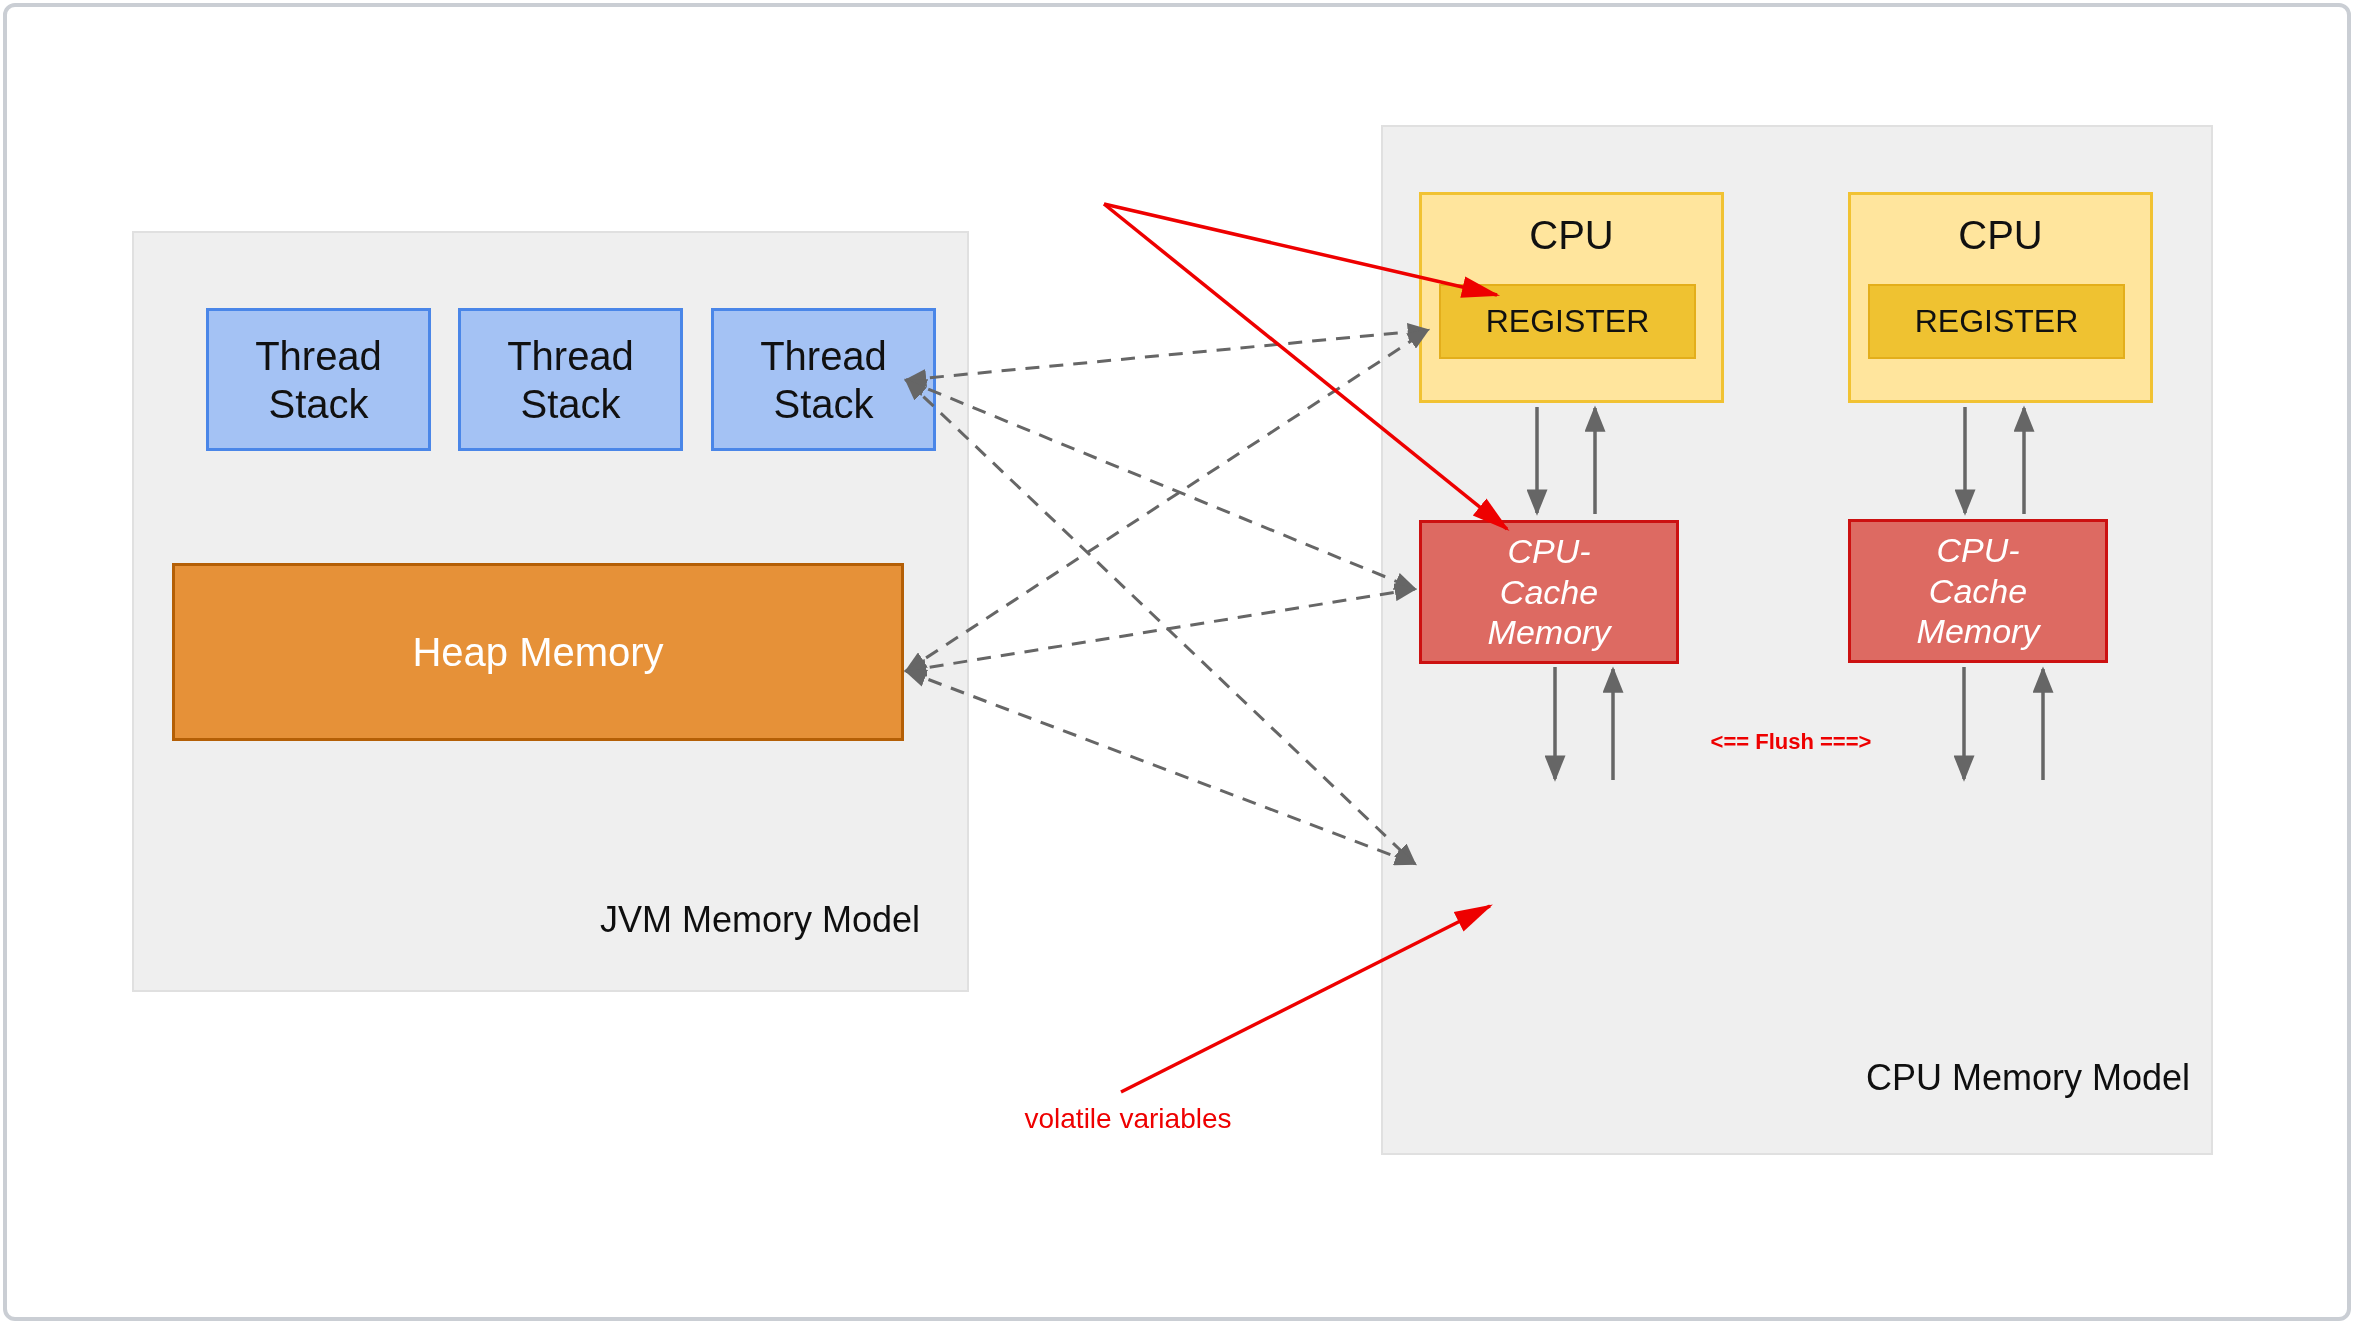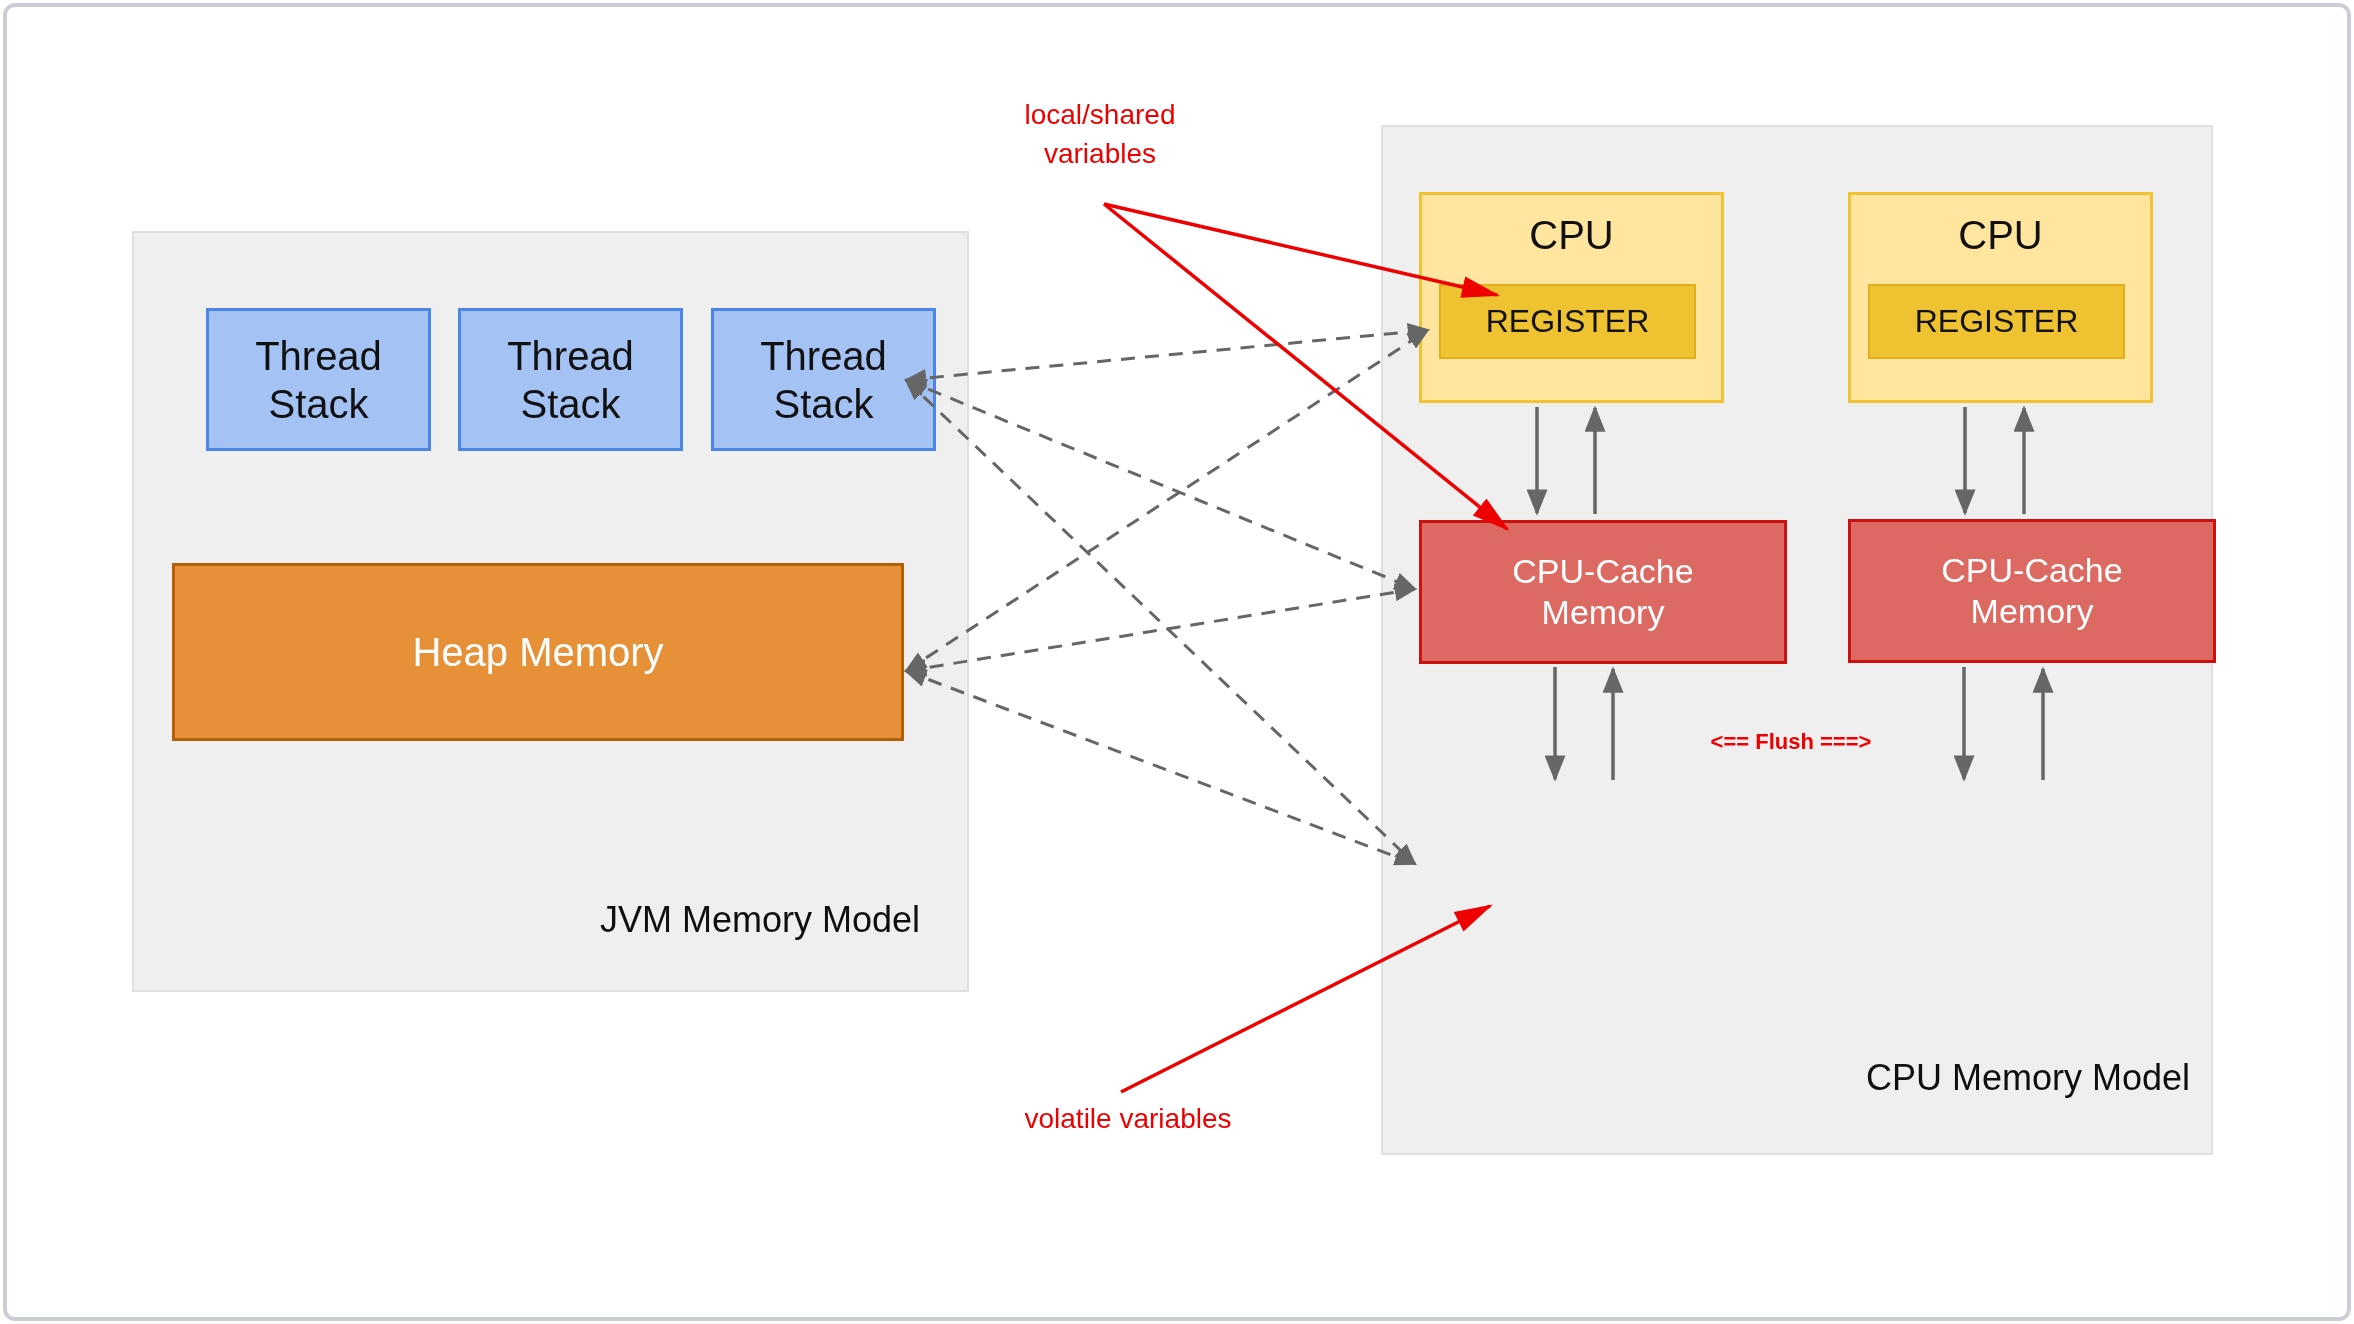--- a/index.html
+++ b/index.html
@@ -69,26 +69,27 @@
     width: 257px; height: 75px; top: 284px;
     background: var(--gold-fill);
     border: 2px solid var(--gold-border);
     color: var(--text-dark);
     font-size: 32px;
   }
   #register-1 { left: 1439px; }
   #register-2 { left: 1868px; }
 
   .cache-box {
-    width: 368px; height: 144px;
+    width: 260px; height: 144px;
     background: var(--red-fill);
     border: 3px solid var(--red-border);
     color: #ffffff;
     font-size: 34px; line-height: 1.2;
     padding: 15px 45px;
+    font-style: italic;
   }
   #cache-box-1 { left: 1419px; top: 520px; }
   #cache-box-2 { left: 1848px; top: 519px; }
 
   #ram-box {
     left: 1419px; top: 784px; width: 733px; height: 177px;
     background: var(--green-fill);
     border: 3px solid var(--green-border);
     color: #ffffff; font-size: 38px;
   }
@@ -177,24 +178,20 @@
     <span>REGISTER</span>
   </div>
   <div class="box cache-box" id="cache-box-1">
     <span>CPU-Cache Memory</span>
   </div>
   <div class="box cache-box" id="cache-box-2">
     <span>CPU-Cache Memory</span>
   </div>
   <div class="panel-title" id="cpu-title">CPU Memory Model</div>
 
-  <div class="red-note" id="local-shared-note">
-    <div>local/shared</div>
-    <div>variables</div>
-  </div>
   <div class="red-note" id="volatile-note">volatile variables</div>
   <div class="red-note" id="flush-note">&lt;== Flush ===&gt;</div>
 
   <svg id="connector-layer" viewBox="0 0 2354 1324" xmlns="http://www.w3.org/2000/svg">
     <defs>
       <marker id="gray-arrow" viewBox="0 0 10 8" refX="9" refY="4" markerWidth="7.5" markerHeight="6" orient="auto-start-reverse">
         <path class="gray-head" d="M0,0 L10,4 L0,8 Z"></path>
       </marker>
       <marker id="red-arrow" viewBox="0 0 12 8" refX="11" refY="4" markerWidth="11" markerHeight="7.3" orient="auto">
         <path class="red-head" d="M0,0.6 L12,4 L0,7.4 Z"></path>

